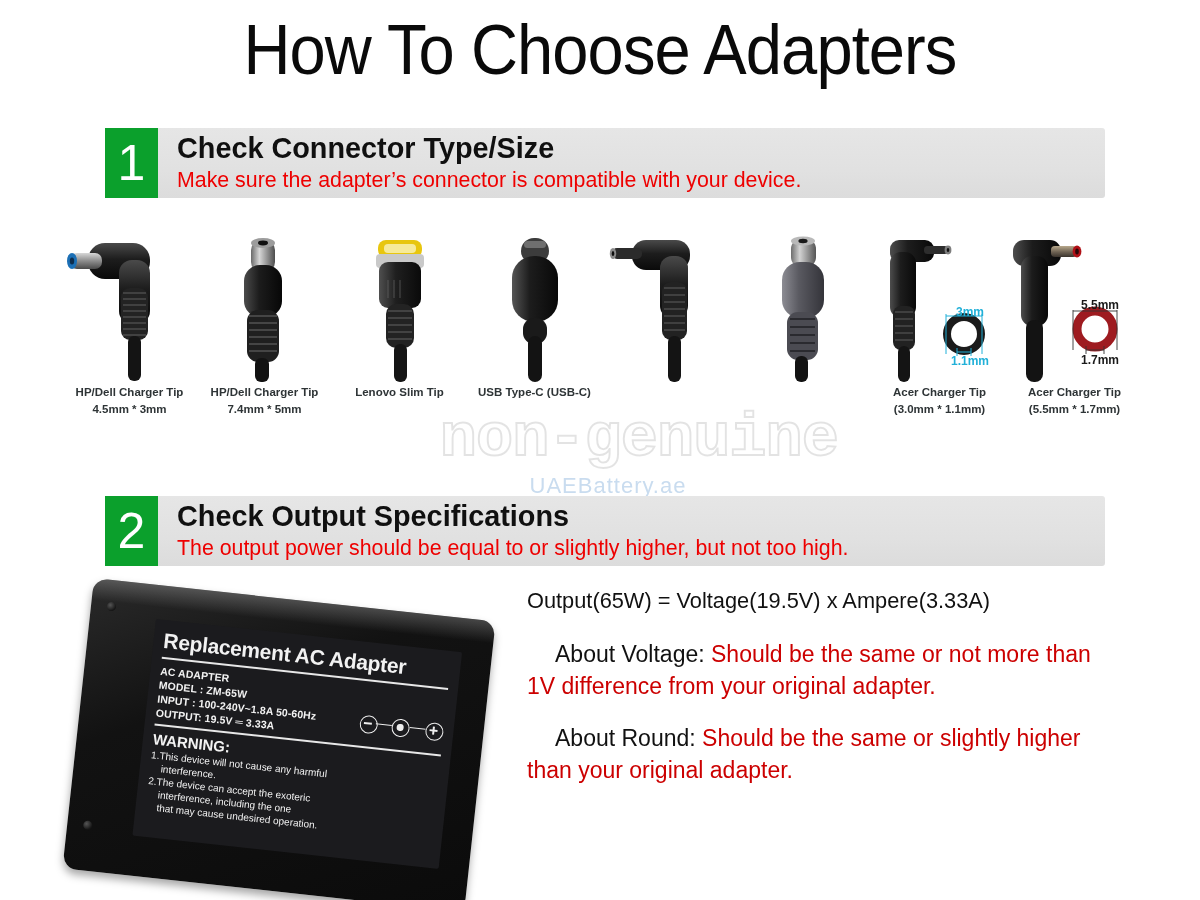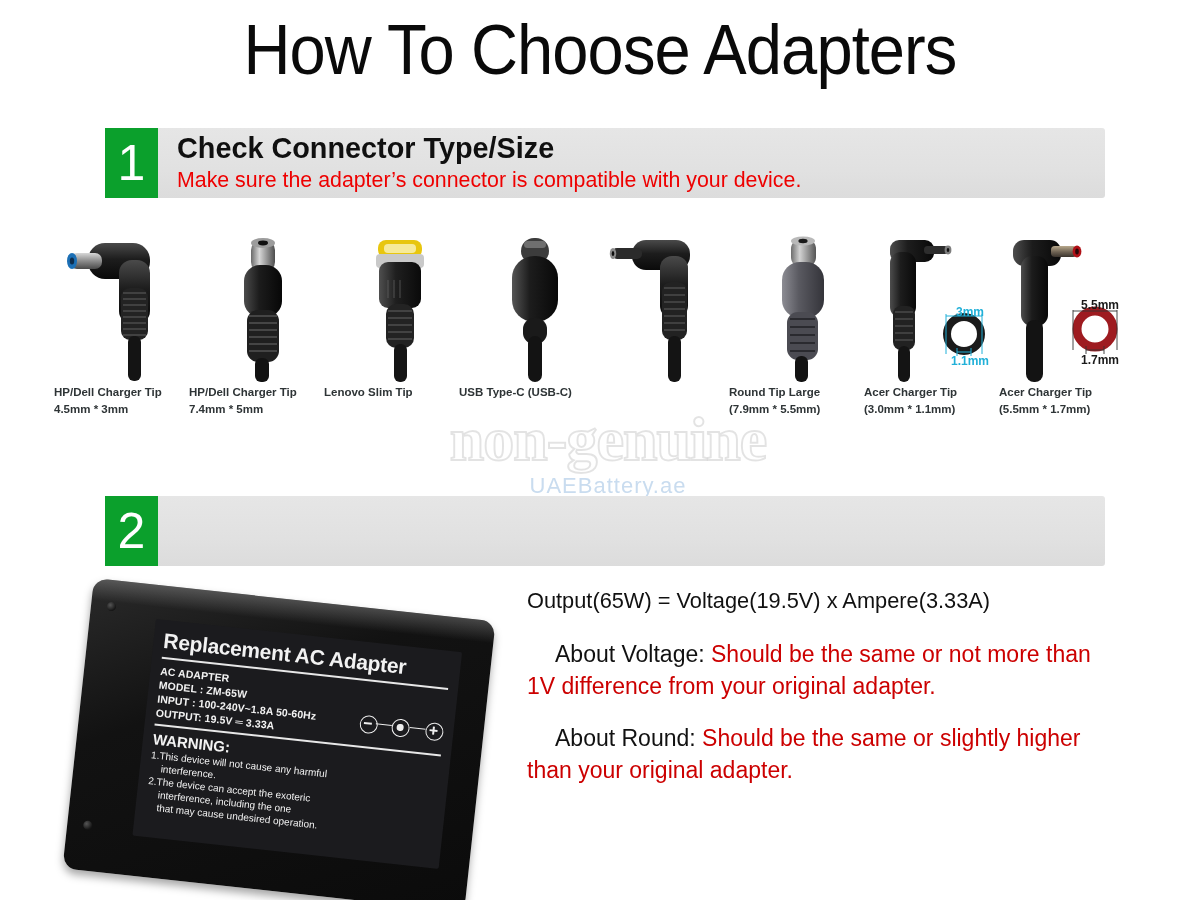--- a/index.html
+++ b/index.html
@@ -41,31 +41,31 @@
     font-size:22px;line-height:28px;color:#ee0000;
     transform:scaleX(.97);transform-origin:0 50%;white-space:nowrap;
   }
 
   
   .tips{position:absolute;left:62px;top:232px;width:1080px;height:200px;
         display:flex;align-items:flex-start;}
   .tip{width:135px;position:relative;height:200px;}
   .tip-art{position:relative;height:150px;width:135px;}
   .tip-cap{
-    position:absolute;left:-8px;right:-8px;top:152px;
+    position:absolute;left:-8px;right:-8px;top:152px;text-align:center;
     font-family:"Liberation Sans","DejaVu Sans",sans-serif;
     font-size:11.5px;line-height:17px;font-weight:bold;color:#2e3436;
   }
   .dimtxt{position:absolute;font-size:12px;font-weight:bold;white-space:nowrap;
           font-family:"Liberation Sans","DejaVu Sans",sans-serif;}
 
   
   .wm-non{
-    position:absolute;left:378px;top:408px;width:460px;text-align:center;
-    font-family:Liberation Serif, serif;
+    position:absolute;left:378px;top:408px;width:460px;text-align:right;
+    font-family:Liberation Mono, monospace;
     font-size:62px;line-height:62px;font-weight:bold;color:transparent;
     -webkit-text-stroke:2px rgba(0,0,0,.11);letter-spacing:-1px;
     pointer-events:none;
   }
   .wm-uae{
     position:absolute;left:378px;top:466px;width:460px;text-align:center;
     font-family:"Liberation Sans","DejaVu Sans",sans-serif;
     font-size:22px;line-height:40px;color:#c9dcef;letter-spacing:1px;
     pointer-events:none;
   }
@@ -330,24 +330,20 @@
           <g stroke="#232327" stroke-width="2" opacity=".8">
             <line x1="53" y1="87" x2="78" y2="87"></line>
               <line x1="53" y1="95" x2="78" y2="95"></line>
             <line x1="53" y1="103" x2="78" y2="103"></line>
               <line x1="53" y1="111" x2="78" y2="111"></line>
             <line x1="53" y1="119" x2="78" y2="119"></line>
           </g>
           <rect x="58" y="124" width="13" height="26" rx="6" fill="#131313"></rect>
         </svg>
       </div>
-      <div class="tip-cap">
-        <div>Round Tip Large</div>
-        <div>(7.9mm * 5.5mm)</div>
-      </div>
     </div>
 
     <div class="tip">
       <div class="tip-art">
         <svg width="135" height="150" viewBox="0 0 135 150">
           <defs>
             <linearGradient id="g7" x1="0" y1="0" x2="1" y2="0">
               <stop offset="0" stop-color="#4d4d4d"></stop>
                 <stop offset="40%" stop-color="#1d1d1d"></stop>
                 <stop offset="100%" stop-color="#090909"></stop>
@@ -429,20 +425,24 @@
       </div>
     </div>
 
   </div>
 
   <div class="wm-non">non-genuine</div>
   <div class="wm-uae">UAEBattery.ae</div>
 
   <div class="step-bar" style="top:496px">
     <div class="step-num">2</div>
+    <div class="step-txt">
+      <div class="step-title">Check Output Specifications</div>
+      <div class="step-sub">The output power should be equal to or slightly higher, but not too high.</div>
+    </div>
   </div>
 
   <div class="brick-wrap">
     <div class="brick">
       <div class="brick-glare"></div>
       <div class="screw" style="left:16px;top:22px"></div>
       <div class="screw" style="left:16px;top:242px"></div>
 
       <div class="label">
         <div class="lbl-title">Replacement AC Adapter</div>

